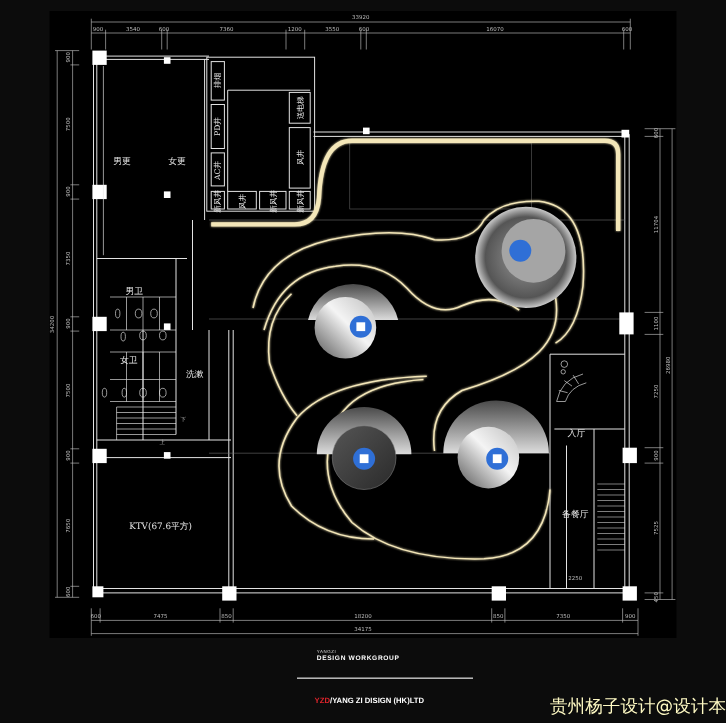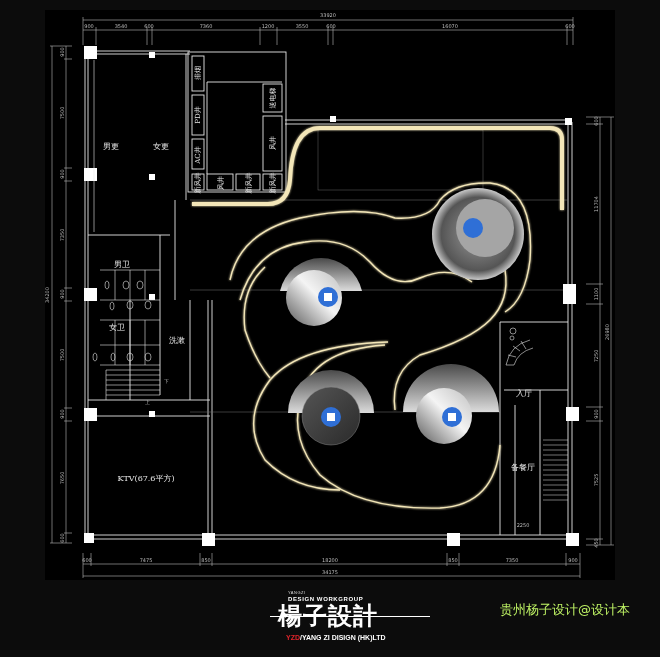--- a/index.html
+++ b/index.html
@@ -8,21 +8,21 @@
   .dim { font-family:"DejaVu Sans", sans-serif; font-size:5px; fill:#bdbdbd; }
   .room { font-family:"DejaVu Serif", serif; font-size:8px; fill:#e8e8e8; }
   .shaft { font-family:"DejaVu Serif", serif; font-size:7px; fill:#e8e8e8; }
   .brand { position:absolute; left:270px; top:590px; width:160px; height:60px; }
   .brand .small { position:absolute; left:18px; top:0px; font-size:4px; color:#ddd; letter-spacing:0.5px; font-family:"Liberation Sans", sans-serif; }
   .brand .wg { position:absolute; left:18px; top:6px; font-size:6px; font-weight:bold; color:#fff; letter-spacing:0.6px; font-family:"Liberation Sans", sans-serif; }
   .brand .cn { position:absolute; left:8px; top:13px; font-size:24px; font-weight:bold; color:#fff; letter-spacing:1px; font-family:"DejaVu Serif", serif; line-height:26px; }
   .brand .rule { position:absolute; left:0; top:26px; width:160px; height:1px; background:#fff; }
   .brand .ltd { position:absolute; left:16px; top:44px; font-size:7px; font-weight:bold; color:#fff; font-family:"Liberation Sans", sans-serif; }
   .brand .ltd span.red { color:#e0242b; }
-  .watermark { position:absolute; left:500px; top:601px; font-size:13px; color:#bef264; font-family:"DejaVu Sans", sans-serif; }
+  .watermark { position:absolute; left:500px; top:632px; font-size:16px; color:#fef9c3; font-family:"DejaVu Sans", sans-serif; }
 </style>
 </head>
 <body>
 
 <svg id="plan" viewBox="0 0 660 657" xmlns="http://www.w3.org/2000/svg">
   <defs>
     <radialGradient id="gBig" cx="0.5" cy="0.5" r="0.5">
       <stop offset="0" stop-color="#9a9a9a"></stop>
       <stop offset="0.8" stop-color="#555"></stop>
       <stop offset="1" stop-color="#c8c8c8"></stop>
@@ -340,17 +340,16 @@
     <circle cx="444" cy="416" r="28" fill="url(#gDisc)"></circle>
     <circle cx="452" cy="417" r="10" fill="#2f6fd6"></circle>
     <rect x="448" y="413" width="8" height="8" fill="#fff"></rect>
   </g>
 </svg>
 
 <div class="brand">
   <div class="small">YANGZI</div>
   <div class="wg">DESIGN WORKGROUP</div>
   <div class="rule"></div>
-  <div class="cn">楊子設計</div>
   <div class="ltd"><span class="red">YZD</span><span>/YANG ZI DISIGN (HK)LTD</span></div>
 </div>
 
 <div class="watermark">贵州杨子设计@设计本</div>
 
 </body></html>

